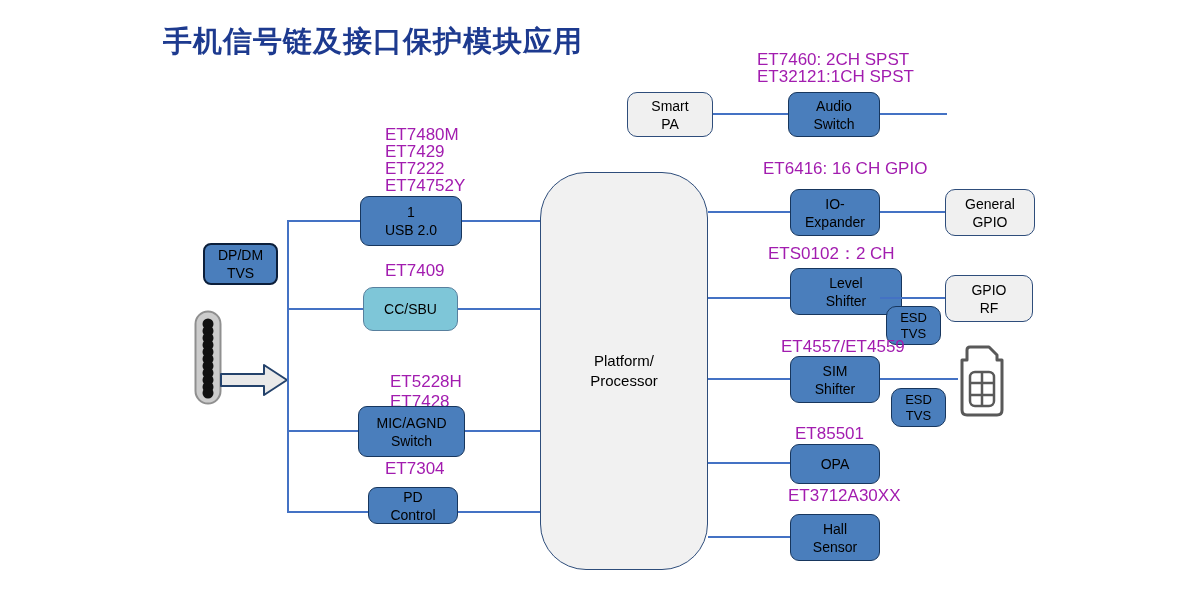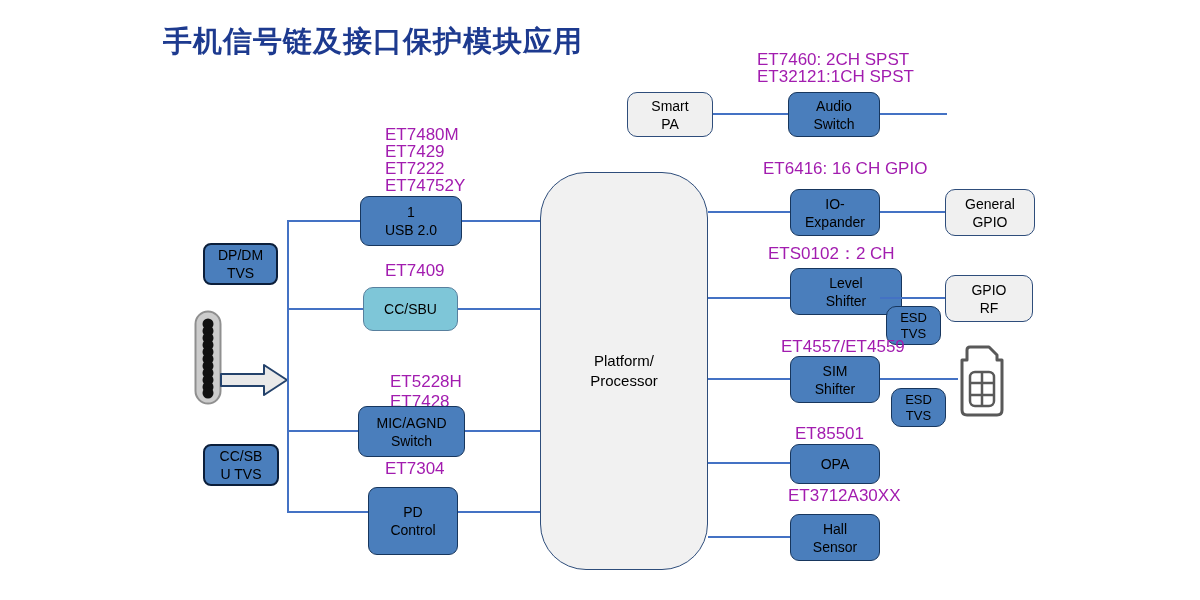--- a/index.html
+++ b/index.html
@@ -76,22 +76,20 @@
         <circle cx="14" cy="83" r="5.5"></circle>
     </g>
   </svg>
 
   <svg class="abs" style="left:220px;top:362px;" width="70" height="36" viewBox="0 0 70 36">
     <polygon points="1,12 44,12 44,3 67,18 44,33 44,24 1,24" fill="#e9e9e9" stroke="#24426b" stroke-width="2" stroke-linejoin="round"></polygon>
   </svg>
 
   <div class="box tvs ml" style="left:203px;top:243px;width:75px;height:42px;">DP/DM
 TVS</div>
-  <div class="box tvs ml" style="left:203px;top:444px;width:76px;height:42px;">CC/SB
-U TVS</div>
 
   <div class="v-line" style="left:287px;top:220px;height:293px;"></div>
   <div class="h-line" style="left:287px;top:220px;width:73px;"></div>
   <div class="h-line" style="left:462px;top:220px;width:78px;"></div>
   <div class="h-line" style="left:287px;top:308px;width:76px;"></div>
   <div class="h-line" style="left:458px;top:308px;width:82px;"></div>
   <div class="h-line" style="left:287px;top:430px;width:71px;"></div>
   <div class="h-line" style="left:465px;top:430px;width:75px;"></div>
   <div class="h-line" style="left:287px;top:511px;width:81px;"></div>
   <div class="h-line" style="left:458px;top:511px;width:82px;"></div>
@@ -106,21 +104,21 @@
   <div class="chip-label" style="left:385px;top:262px;">ET7409</div>
   <div class="box cyan" style="left:363px;top:287px;width:95px;height:44px;">CC/SBU</div>
 
   <div class="chip-label ml lh20" style="left:390px;top:342px;">ET5228H
 ET7428
 ET74522</div>
   <div class="box blue ml" style="left:358px;top:406px;width:107px;height:51px;">MIC/AGND
 Switch</div>
 
   <div class="chip-label" style="left:385px;top:460px;">ET7304</div>
-  <div class="box blue ml" style="left:368px;top:487px;width:90px;height:68px;">PD
+  <div class="box blue ml" style="left:368px;top:487px;width:90px;height:37px;">PD
 Control</div>
 
   <div class="box platform ml" style="left:540px;top:172px;width:168px;height:398px;">Platform/
 Processor</div>
 
   <div class="chip-label" style="left:763px;top:160px;">ET6416: 16 CH GPIO</div>
   <div class="h-line" style="left:708px;top:211px;width:82px;"></div>
   <div class="box blue ml" style="left:790px;top:189px;width:90px;height:47px;">IO-
 Expander</div>
   <div class="h-line" style="left:880px;top:211px;width:65px;"></div>

